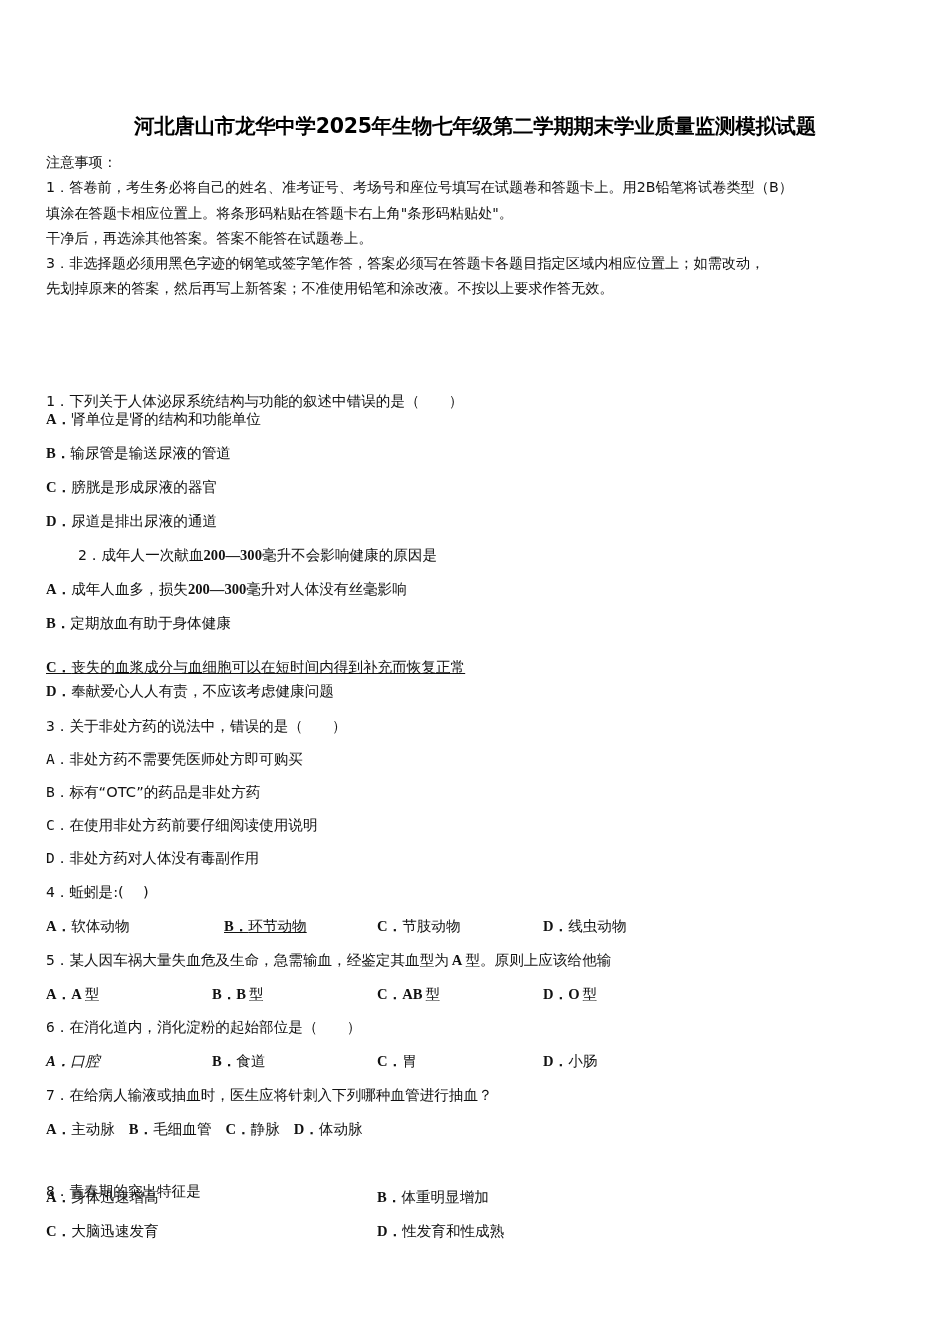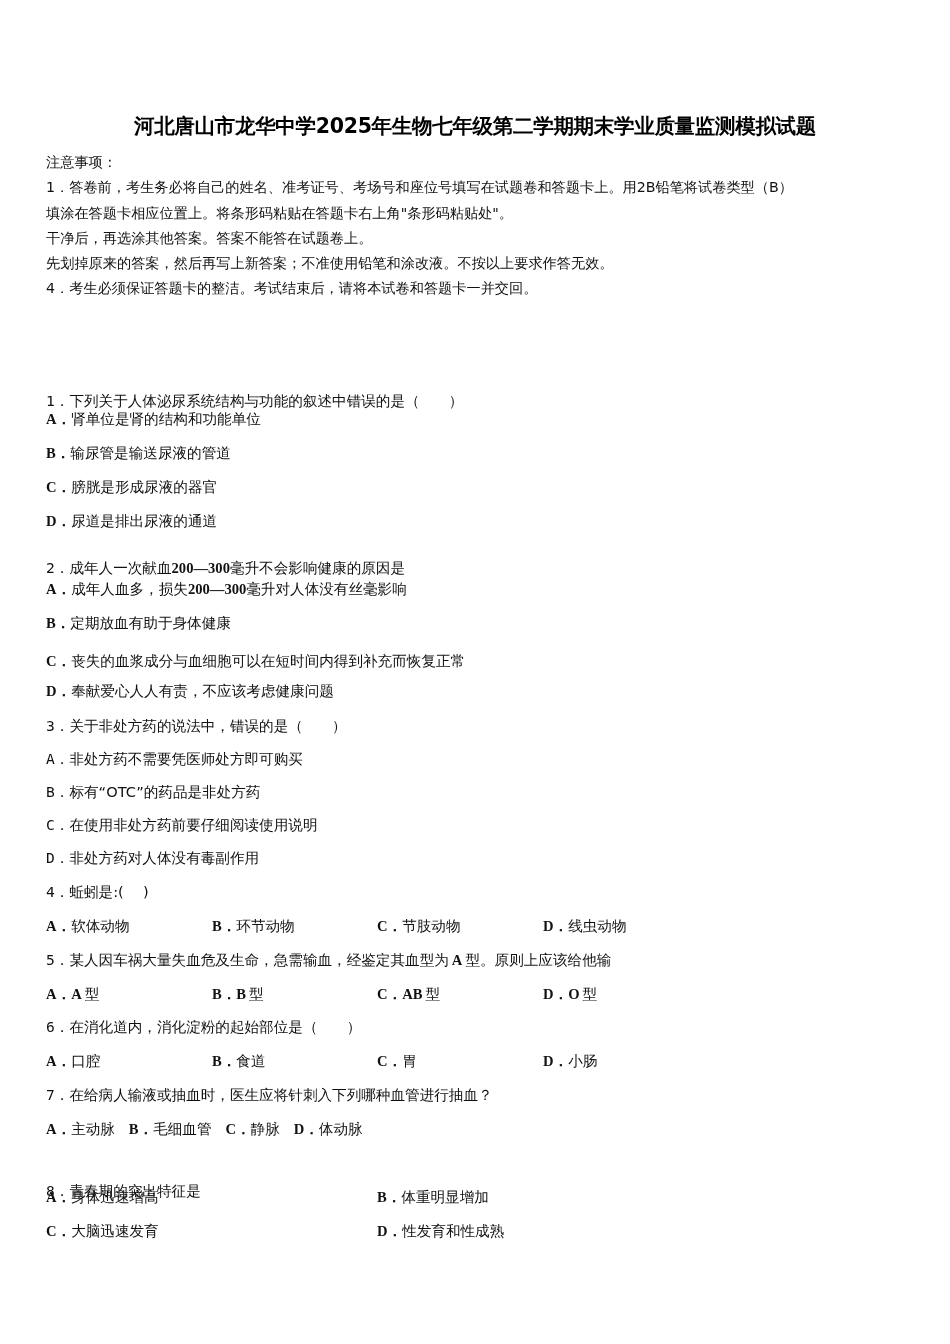--- a/index.html
+++ b/index.html
@@ -81,22 +81,22 @@
 
 <div class="page">
 
   <div class="title">河北唐山市龙华中学2025年生物七年级第二学期期末学业质量监测模拟试题</div>
 
   <div class="notes">
     <div class="line">注意事项：</div>
     <div class="line">1．答卷前，考生务必将自己的姓名、准考证号、考场号和座位号填写在试题卷和答题卡上。用2B铅笔将试卷类型（B）</div>
     <div class="line">填涂在答题卡相应位置上。将条形码粘贴在答题卡右上角"条形码粘贴处"。</div>
     <div class="line">干净后，再选涂其他答案。答案不能答在试题卷上。</div>
+    <div class="line">3．非选择题必须用黑色字迹的钢笔或签字笔作答，答案必须写在答题卡各题目指定区域内相应位置上；如需改动，</div>
     <div class="line">先划掉原来的答案，然后再写上新答案；不准使用铅笔和涂改液。不按以上要求作答无效。</div>
-    <div class="line">4．考生必须保证答题卡的整洁。考试结束后，请将本试卷和答题卡一并交回。</div>
   </div>
 
   <div class="q-block" style="top:374px;">
     <div class="row" style="top:16px;">
       <span class="qnum">1．</span><span>下列关于人体泌尿系统结构与功能的叙述中错误的是（　　）</span>
     </div>
     <div class="row" style="top:34px;">
       <span class="opt-letter">A．</span><span>肾单位是肾的结构和功能单位</span>
     </div>
     <div class="row" style="top:68px;text-align:right;">
@@ -104,30 +104,30 @@
     </div>
     <div class="row" style="top:102px;">
       <span class="opt-letter">C．</span><span>膀胱是形成尿液的器官</span>
     </div>
     <div class="row" style="top:136px;">
       <span class="opt-letter">D．</span><span>尿道是排出尿液的通道</span>
     </div>
   </div>
 
   <div class="q-block" style="top:544px;">
-    <div class="row" style="top:13px;">
+    <div class="row" style="top:0;margin-left:32px;">
       <span class="qnum">2．</span><span>成年人一次献血</span><span class="num-bold">200—300</span><span>毫升不会影响健康的原因是</span>
     </div>
     <div class="row" style="top:34px;">
       <span class="opt-letter">A．</span><span>成年人血多，损失</span><span class="num-bold">200—300</span><span>毫升对人体没有丝毫影响</span>
     </div>
     <div class="row" style="top:68px;">
       <span class="opt-letter">B．</span><span>定期放血有助于身体健康</span>
     </div>
-    <div class="row" style="top:106px;">
+    <div class="row" style="top:112px;text-decoration:underline;">
       <span class="opt-letter">C．</span><span>丧失的血浆成分与血细胞可以在短时间内得到补充而恢复正常</span>
     </div>
     <div class="row" style="top:136px;">
       <span class="opt-letter">D．</span><span>奉献爱心人人有责，不应该考虑健康问题</span>
     </div>
   </div>
 
   <div class="q-block" style="top:715px;">
     <div class="row" style="top:0;">
       <span class="qnum">3．</span><span>关于非处方药的说法中，错误的是（　　）</span>
@@ -145,21 +145,21 @@
       <span class="opt-letter plain">D．</span><span>非处方药对人体没有毒副作用</span>
     </div>
   </div>
 
   <div class="q-block" style="top:881px;">
     <div class="row" style="top:0;">
       <span class="qnum">4．</span><span>蚯蚓是:(　 )</span>
     </div>
     <div class="row" style="top:34px; width:880px;">
       <span class="col" style="left:0;"><span class="opt-letter">A．</span><span>软体动物</span></span>
-      <span class="col" style="left:166px;"><span class="opt-letter">B．</span><span>环节动物</span></span>
+      <span class="col" style="left:178px;text-decoration:underline;"><span class="opt-letter">B．</span><span>环节动物</span></span>
       <span class="col" style="left:331px;"><span class="opt-letter">C．</span><span>节肢动物</span></span>
       <span class="col" style="left:497px;"><span class="opt-letter">D．</span><span>线虫动物</span></span>
     </div>
   </div>
 
   <div class="q-block" style="top:949px;">
     <div class="row" style="top:0;">
       <span class="qnum">5．</span><span>某人因车祸大量失血危及生命，急需输血，经鉴定其血型为</span><span class="num-bold" style="margin:0 3px;">A</span><span>型。原则上应该给他输</span>
     </div>
     <div class="row" style="top:34px; width:880px;">
@@ -168,21 +168,21 @@
       <span class="col" style="left:331px;"><span class="opt-letter">C．</span><span class="num-bold" style="margin-right:3px;">AB</span><span>型</span></span>
       <span class="col" style="left:497px;"><span class="opt-letter">D．</span><span class="num-bold" style="margin-right:3px;">O</span><span>型</span></span>
     </div>
   </div>
 
   <div class="q-block" style="top:1016px;">
     <div class="row" style="top:0;">
       <span class="qnum">6．</span><span>在消化道内，消化淀粉的起始部位是（　　）</span>
     </div>
     <div class="row" style="top:34px; width:880px;">
-      <span class="col" style="left:0;"><span class="opt-letter">A．</span><span>口腔</span></span>
+      <span class="col" style="left:0;font-style:italic;"><span class="opt-letter">A．</span><span>口腔</span></span>
       <span class="col" style="left:166px;"><span class="opt-letter">B．</span><span>食道</span></span>
       <span class="col" style="left:331px;"><span class="opt-letter">C．</span><span>胃</span></span>
       <span class="col" style="left:497px;"><span class="opt-letter">D．</span><span>小肠</span></span>
     </div>
   </div>
 
   <div class="q-block" style="top:1084px;">
     <div class="row" style="top:0;">
       <span class="qnum">7．</span><span>在给病人输液或抽血时，医生应将针刺入下列哪种血管进行抽血？</span>
     </div>

